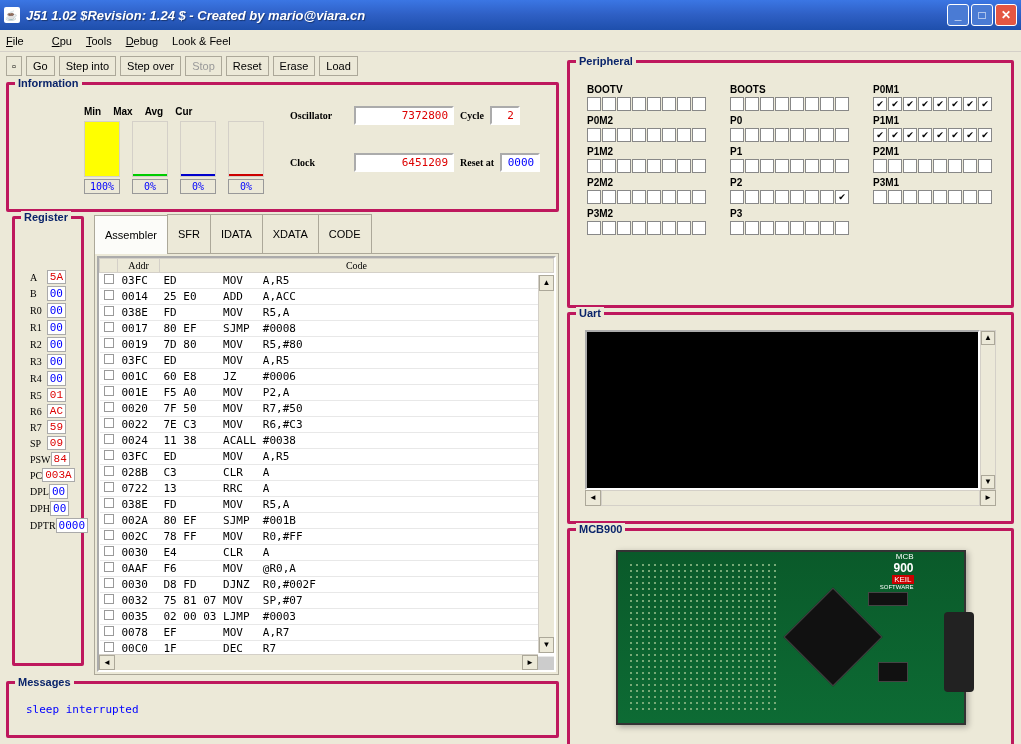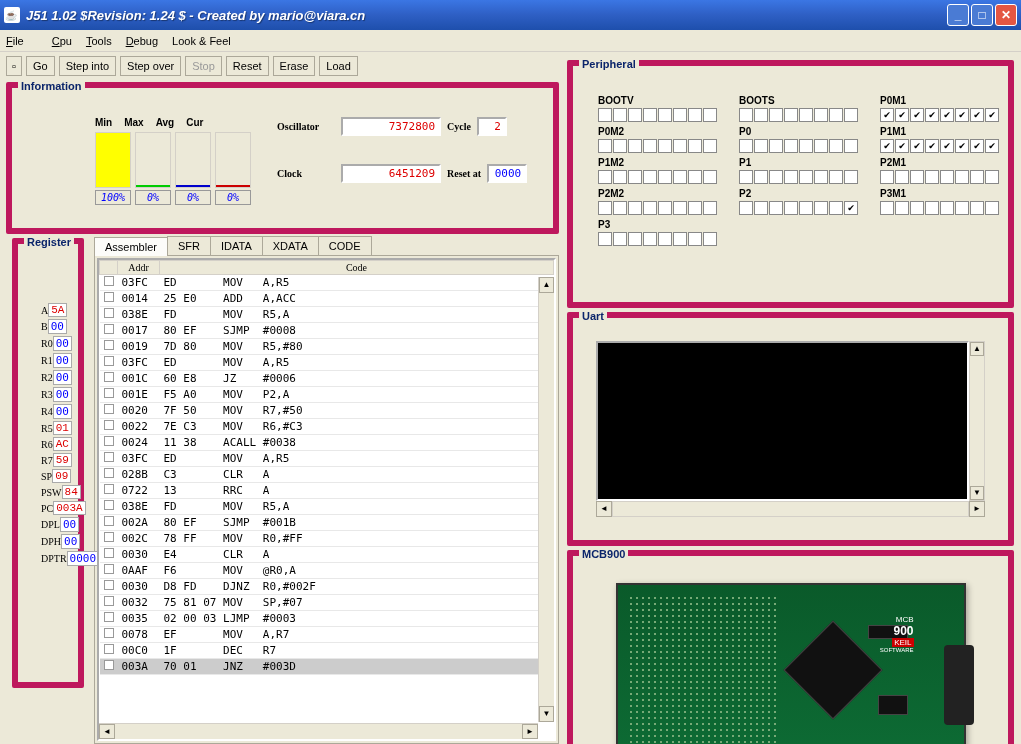--- a/index.html
+++ b/index.html
@@ -64,24 +64,24 @@
 }
 .tbtn {
   padding: 3px 6px;
   background: #ece9d8;
   border: 1px solid #aca899;
   cursor: default;
 }
 .tbtn.icon { width:16px; padding:3px 2px; text-align:center;}
 .tbtn.disabled { color:#999; }
 .group {
-  border: 6px solid #be185d;
+  border: 3px solid #be185d;
   border-radius: 2px;
   margin: 2px 6px;
-  padding: 23px;
+  padding: 15px;
   position: relative;
 }
 .group-title {
   position: absolute;
   top: -8px; left: 6px;
   background: #ece9d8;
   padding: 0 3px;
   color: #0a246a;
   font-weight: bold;
 }
@@ -90,21 +90,21 @@
   gap: 6px;
   padding-top: 6px;
 }
 .info-labels {
   display: flex;
   gap: 12px;
   margin-bottom: 4px;
   font-weight: bold;
   font-size: 10px;
 }
-.bars { display: flex; gap: 4px; align-items: flex-end; font-style: italic; }
+.bars { display: flex; gap: 12px; align-items: flex-end; }
 .bar-col { width: 36px; text-align: center; }
 .bar-box { height: 56px; border: 1px solid #d4d0c8; display:flex; align-items:flex-end; }
 .bar-fill-yellow { width:100%; height:100%; background:#ffff00; }
 .bar-underline { width:100%; height:2px; }
 .pct-box { border: 1px solid #999; padding:1px 2px; font-family: monospace; font-size:10px; color:#00f; margin-top: 2px; }
 .info-right { margin-left: 20px; font-family: monospace; font-size: 11px; }
 .info-row { display:flex; align-items:center; margin-bottom:28px; }
 .info-row label { display:inline-block; width:64px; font-family: Tahoma; font-weight:bold; font-size:10px;}
 .field { border: 2px inset #fff; background:#fff; padding:1px 4px; font-family: monospace; text-align:right; }
 .field.red { color:#d00; }
@@ -112,21 +112,21 @@
 .mid-row { display:flex; flex:1; gap:4px; padding:0 6px; min-height:0; }
 .reg-panel { width: 84px; }
 .reg-panel .group { height: 450px; }
 .reg-table { margin-top: 36px; }
 .reg-row { display:flex; font-family: monospace; font-size: 11px; margin-bottom: 2px; align-items:center; }
 .reg-row .rl { width: 36px; font-family: Tahoma; font-size:10px; }
 .reg-row .rv { flex:1; border:1px solid #aaa; background:#fff; padding:0 2px; text-align:right; }
 .rv.red{color:#d00;font-family:Liberation Mono, monospace;} .rv.blue{color:#00f;}
 .code-panel { flex:1; display:flex; flex-direction:column; min-height:0;}
 .tabs { display:flex; }
-.tab { border:1px solid #aca899; border-bottom:none; padding:3px 10px; background:#ece9d8; margin-right:-1px; font-size:11px;}
+.tab { border:1px solid #aca899; border-bottom:none; padding:13px 10px; background:#ece9d8; margin-right:-1px; font-size:11px;}
 .tab.active { background:#fcfcf9; position:relative; top:1px; }
 .asm-box { flex:1; border:1px solid #aca899; background:#ece9d8; padding:2px; display:flex; flex-direction:column; min-height:0;}
 .asm-table-wrap { flex:1; border:2px inset #fff; background:#fff; overflow:hidden; position:relative; }
 .asm-table { width: 100%; border-collapse: collapse; font-family: monospace; font-size:11px; }
 .asm-table th { background:#ece9d8; border:1px solid #d4d0c8; padding:1px 4px; font-weight:normal; font-family:Tahoma; font-size:10px; position:sticky; top:0; }
 .asm-table td { border-bottom:1px solid #e8e8e8; padding:0 4px; white-space: pre; height: 16px; }
 .asm-table tr.sel td { background:#ccc; }
 .asm-table td.chk { width:14px; }
 .asm-table td.chk span{ display:inline-block; width:10px; height:10px; border:1px solid #999; background:#fff;}
 .asm-scroll-v { position:absolute; right:0; top:17px; bottom:17px; width:16px; background:#ece9d8; border-left:1px solid #d4d0c8;}
@@ -150,21 +150,21 @@
   width: 350px; height: 175px;
   background: linear-gradient(to bottom, #0a5a2a, #0d6b34);
   border: 2px solid #333;
   margin: 4px auto;
   position: relative;
   box-shadow: 2px 2px 6px rgba(0,0,0,.3);
 }
 .board-img .chip { position:absolute; background:#111; border:1px solid #444;}
 .board-img .chip.big { width:70px; height:70px; left:180px; top:50px; transform:rotate(45deg);}
 .board-img .connector { position:absolute; right:-10px; top:60px; width:30px; height:80px; background:#222; border-radius:4px;}
-.board-img .label { position:absolute; right:50px; top:30px; color:#fff; font-size:8px; text-align:right;}
+.board-img .label { position:absolute; right:50px; top:0; color:#fff; font-size:8px; text-align:right;}
 .board-img .dots { position:absolute; left:10px; top:10px; width:150px; height:150px;
   background-image: radial-gradient(#7a7 1px, transparent 1px);
   background-size: 6px 6px;
 }
 .right-col .group { margin: 4px 0; }
 .uart-wrap { display:flex; }
 .uart-wrap .ucol { flex:1; }
 .uart-wrap .uvscroll { width:16px; background:#ece9d8; border:1px solid #d4d0c8; position:relative;}
 .uart-wrap .uvscroll .up,.uart-wrap .uvscroll .dn{width:14px;height:14px;border:1px solid #aca899;background:#ece9d8;font-size:8px;text-align:center;line-height:12px;}
 .uart-wrap .uvscroll .dn{position:absolute;bottom:0;left:0;}
@@ -482,20 +482,24 @@
             <div class="asm-scroll-h">
               <div class="l">◄</div>
               <div class="track"></div>
               <div class="r">►</div>
             </div>
           </div>
         </div>
       </div>
     </div>
 
+    <div class="group msg-group">
+      <div class="group-title">Messages</div>
+      <div class="msg-body">sleep interrupted</div>
+    </div>
   </div>
 
   <div class="right-col">
     <div class="group" style="height:248px;">
       <div class="group-title">Peripheral</div>
       <div class="periph-grid" id="periph-grid">
           <div class="periph-item">
             <div class="plabel">BOOTV</div>
             <div class="bitrow">
               <div class="bit "></div>
@@ -633,20 +637,33 @@
               <div class="bit "></div>
               <div class="bit "></div>
               <div class="bit "></div>
               <div class="bit "></div>
               <div class="bit "></div>
               <div class="bit on"></div>
             </div>
           </div>
           <div class="periph-item">
             <div class="plabel">P3M1</div>
+            <div class="bitrow">
+              <div class="bit "></div>
+              <div class="bit "></div>
+              <div class="bit "></div>
+              <div class="bit "></div>
+              <div class="bit "></div>
+              <div class="bit "></div>
+              <div class="bit "></div>
+              <div class="bit "></div>
+            </div>
+          </div>
+          <div class="periph-item">
+            <div class="plabel">P3M2</div>
             <div class="bitrow">
               <div class="bit "></div>
               <div class="bit "></div>
               <div class="bit "></div>
               <div class="bit "></div>
               <div class="bit "></div>
               <div class="bit "></div>
               <div class="bit "></div>
               <div class="bit "></div>
             </div>

